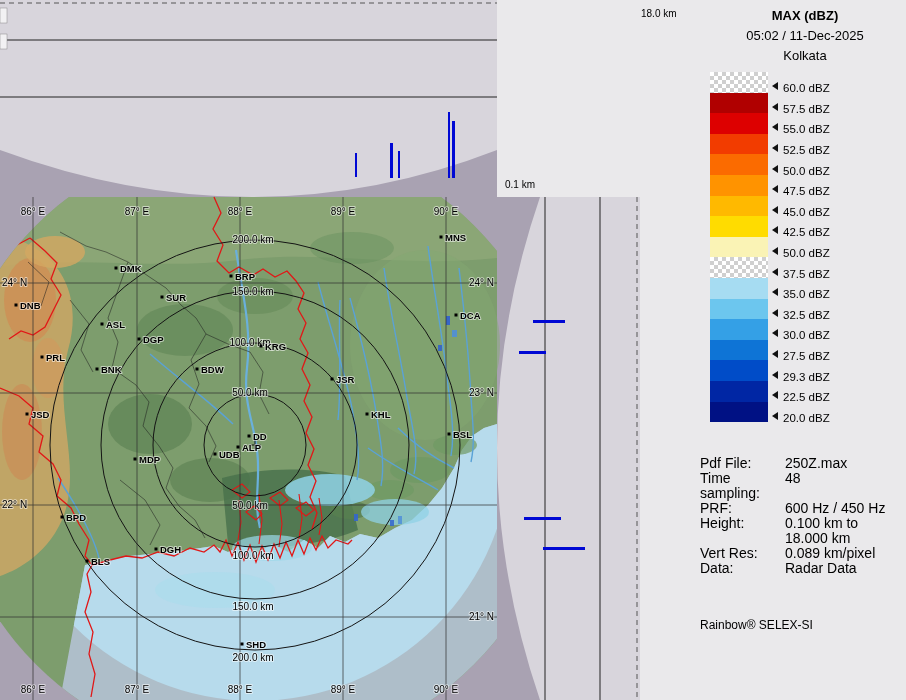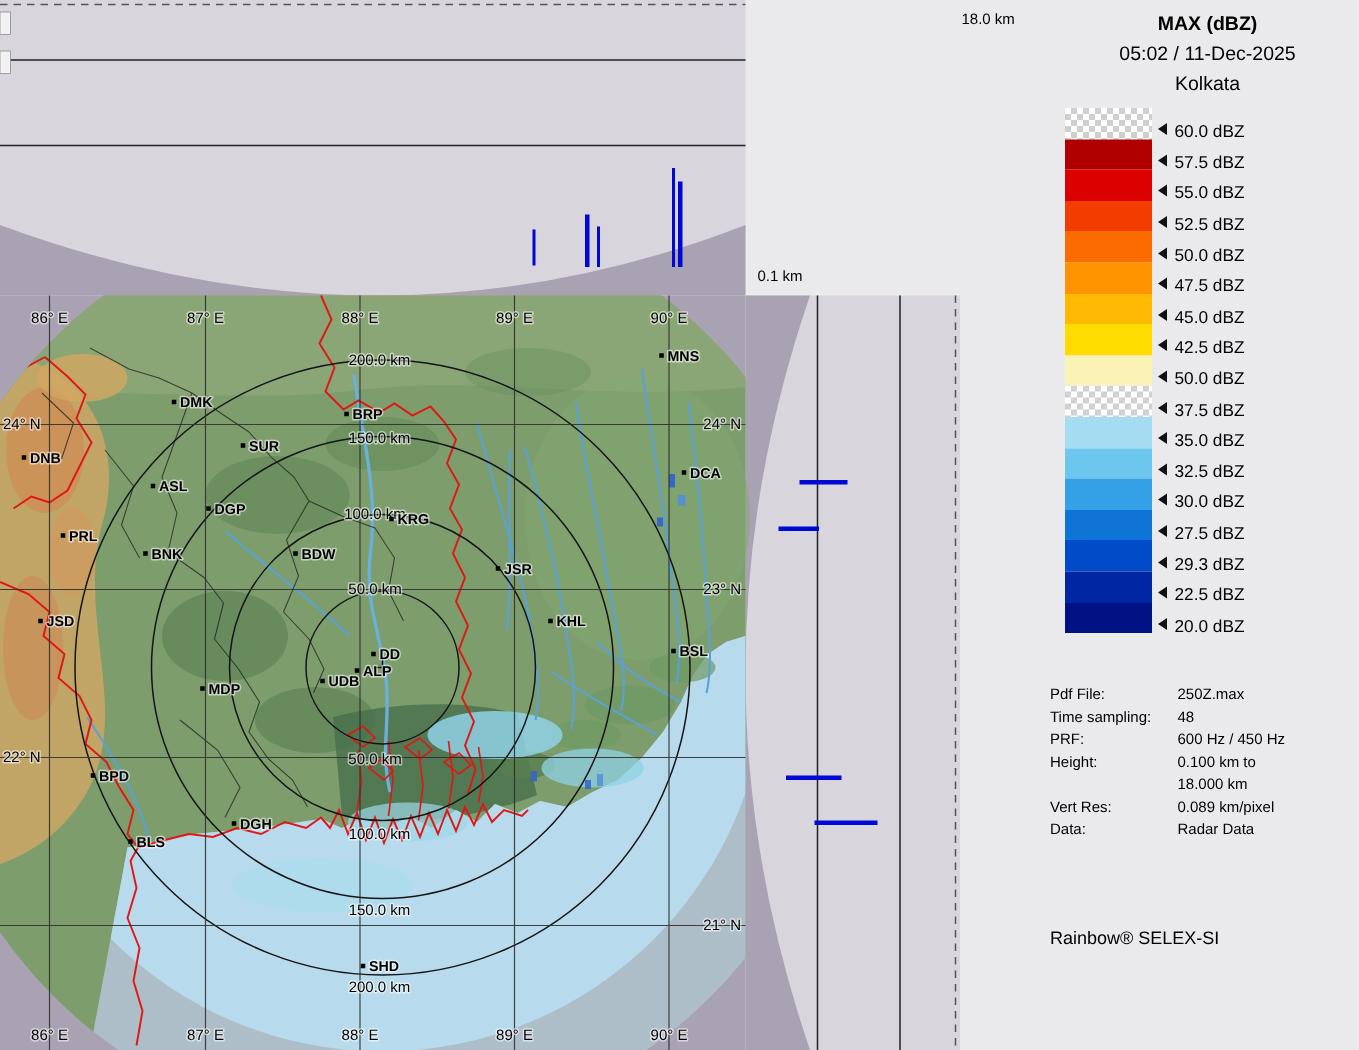--- a/index.html
+++ b/index.html
@@ -15,21 +15,21 @@
   .city{font-size:9.5px;font-weight:bold}
   .hlabel{font-size:10px;color:#000;white-space:nowrap}
   .legend-title{font-size:13px;line-height:20px;text-align:center;color:#000}
   .legend-title .t1{font-weight:bold}
   .cbox{width:58px;height:20.6px}
   .checker{background-color:#fff;background-image:linear-gradient(45deg,#cfcfcf 25%,transparent 25%,transparent 75%,#cfcfcf 75%),linear-gradient(45deg,#cfcfcf 25%,transparent 25%,transparent 75%,#cfcfcf 75%);background-size:8px 8px;background-position:0 0,4px 4px}
   .lvl-row{display:flex;align-items:flex-start;height:20.6px;gap:5px}
   .arrow-left{width:0;height:0;border-top:4px solid transparent;border-bottom:4px solid transparent;border-right:6px solid #111;flex:none}
   .lvl-text{font-size:11.5px;color:#000;white-space:nowrap}
   .meta{width:206px}
-  .meta-row{display:flex;font-size:10px;line-height:15px;color:#000}
+  .meta-row{display:flex;font-size:14px;line-height:15px;color:#000}
   .meta-row.mt{margin-top:5px}
   .meta-label{width:85px;flex:none}
   .footer-text{font-size:12px;color:#000}
 </style>
 </head>
 <body>
 
 <div id="app">
 
 <svg id="scene" width="906" height="700" viewBox="0 0 906 700">

